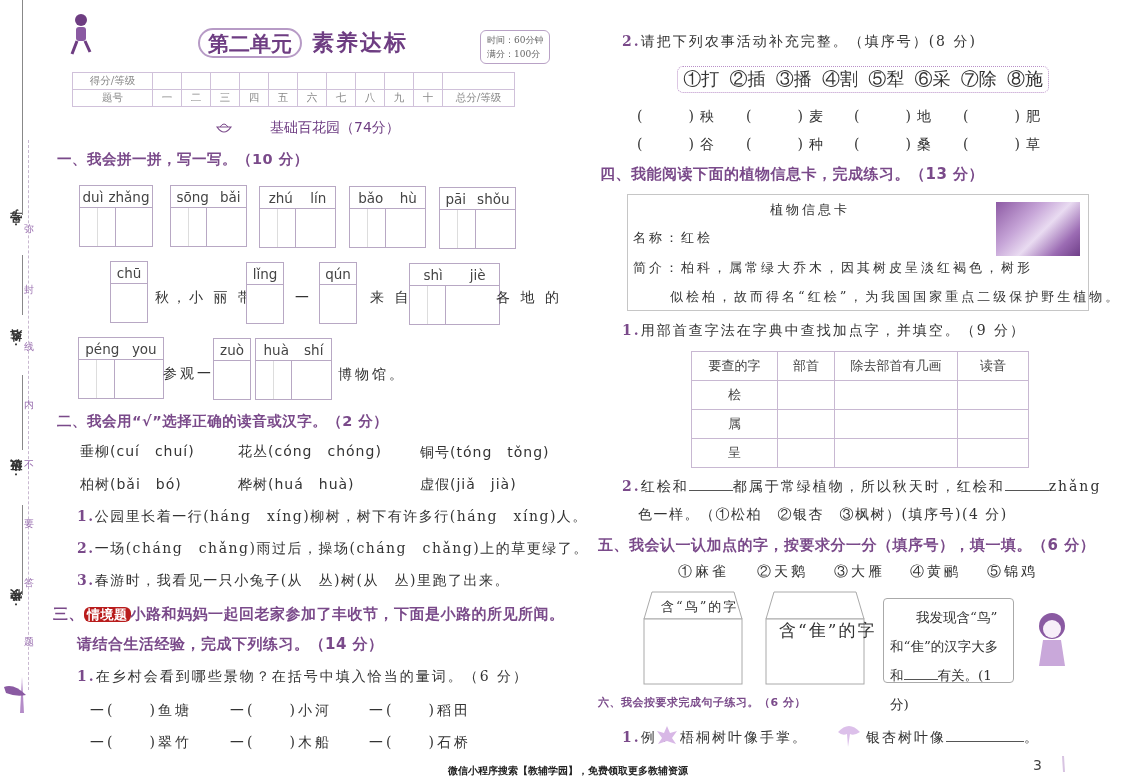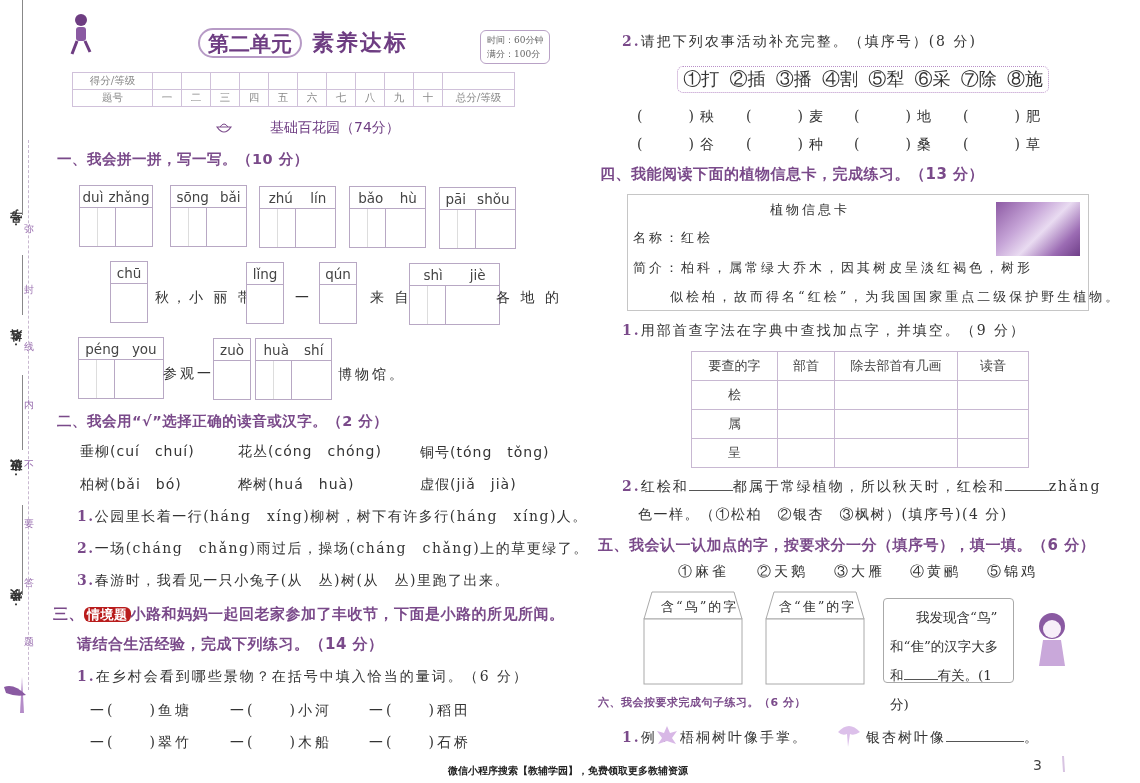--- a/index.html
+++ b/index.html
@@ -349,21 +349,21 @@
 
 <svg class="abs" style="left:642px;top:591px" width="102" height="95">
   <path d="M10 1 L92 1 L100 28 L2 28 Z" fill="#fff" stroke="#aaa"></path>
   <rect x="2" y="28" width="98" height="65" fill="#fff" stroke="#aaa"></rect>
 </svg>
 <div class="txt" style="left:661px;top:598px;font-size:13px;letter-spacing:2px">含“鸟”的字</div>
 <svg class="abs" style="left:764px;top:591px" width="102" height="95">
   <path d="M10 1 L92 1 L100 28 L2 28 Z" fill="#fff" stroke="#aaa"></path>
   <rect x="2" y="28" width="98" height="65" fill="#fff" stroke="#aaa"></rect>
 </svg>
-<div class="txt" style="left:779px;top:598px;font-size:13px;letter-spacing:2px">含“隹”的字</div>
+<div class="txt" style="left:779px;top:619px;font-size:17px;letter-spacing:2px">含“隹”的字</div>
 
 <div class="bubble">
   <div style="padding-left:26px">我发现含“鸟”</div>
   <div>和“隹”的汉字大多</div>
   <div><span>和</span><span class="blank" style="width:34px"></span><span>有关。(1分)</span></div>
 </div>
 <svg class="abs" style="left:1033px;top:610px" width="38" height="60">
   <circle cx="19" cy="16" r="13" fill="#8a5aa2"></circle>
     <circle cx="19" cy="19" r="9" fill="#f7eef9"></circle>
   <path d="M10 30 L28 30 L32 56 L6 56 Z" fill="#c9a8da"></path>

